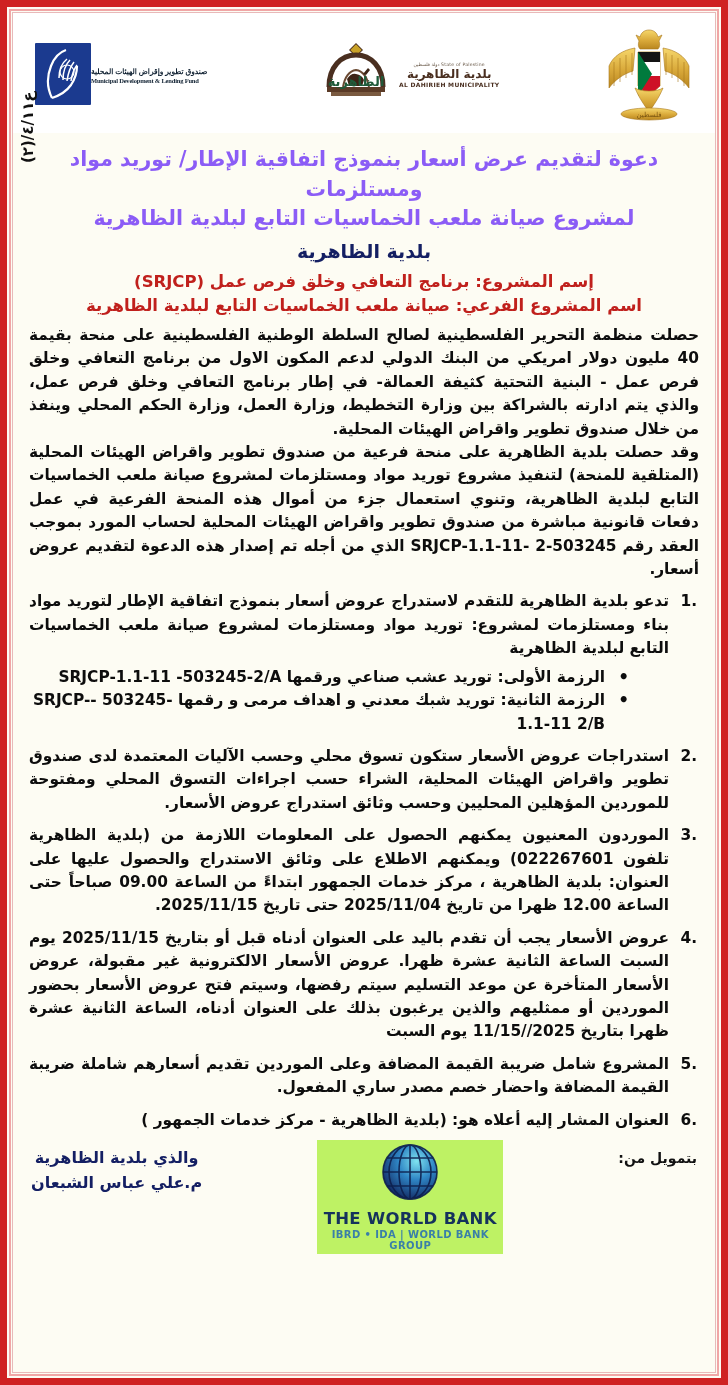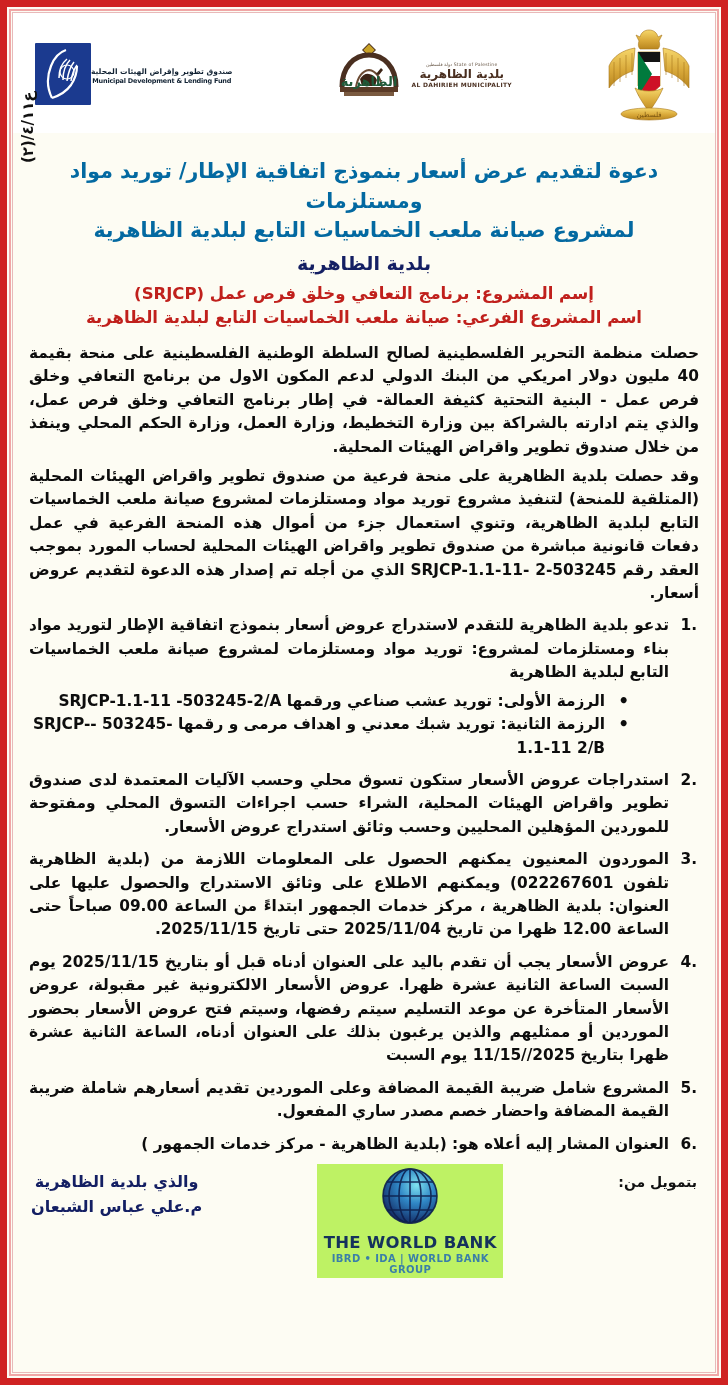--- a/index.html
+++ b/index.html
@@ -51,39 +51,39 @@
   .logo-block{display:flex;flex-direction:row;align-items:center;justify-content:flex-start;}
 
   
   .mdlf-mark{
     width:56px;height:62px;background:#1b3a8f;
     position:relative;border-radius:1px;
   }
   .mdlf-mark .hand{
     position:absolute;left:9px;top:5px;width:38px;height:52px;
   }
-  .mdlf-cap{font-size:6.5px;font-weight:bold;color:#123;line-height:1.25;text-align:center;margin-top:4px;letter-spacing:-.2px;}
+  .mdlf-cap{font-size:6.5px;font-weight:bold;color:#123;line-height:1.25;margin-top:4px;letter-spacing:-.2px;font-family:Liberation Serif, serif;}
   .mdlf-cap .ar{font-size:7.5px;direction:rtl;}
 
   
   .dhah-mark{width:86px;height:66px;position:relative;}
   .dhah-cap{text-align:center;margin-top:2px;}
   .dhah-cap .tiny{font-size:4.6px;color:#6b5b4b;letter-spacing:.2px;}
   .dhah-cap .ar{font-size:12px;font-weight:bold;color:#4a2f20;direction:rtl;letter-spacing:1px;}
   .dhah-cap .en{font-size:6px;font-weight:bold;color:#4a2f20;letter-spacing:.3px;}
 
   
   .eagle-mark{width:88px;height:96px;}
 
   
   .title-red{
-    color:#0369a1;font-weight:bold;
+    color:#8b5cf6;font-weight:bold;
     text-align:center;
     font-size:20.5px;line-height:1.45;
-    margin:24px 34px 0 34px;
+    margin:12px 34px 0 34px;
     direction:rtl;
   }
   .title-blue{
     color:#141f63;font-weight:bold;
     text-align:center;font-size:19px;
     margin:6px 0 2px 0;direction:rtl;
   }
   .proj-red{
     color:#c0201c;font-weight:bold;text-align:center;
     font-size:16.5px;line-height:1.45;direction:rtl;
@@ -105,21 +105,21 @@
   
   .body{
     direction:rtl;
     padding:6px 16px 0 16px;
     color:#0d0d0d;
     font-weight:bold;
     font-size:15.4px;
     line-height:1.52;
     text-align:justify;
   }
-  .para{margin:6px 0 0 0;text-align:justify;}
+  .para{margin:0 0 0 0;text-align:justify;}
 
   ol.items{
     list-style:none;
     margin:4px 0 0 0;padding:0;
     counter-reset:it;
   }
   ol.items>li{
     position:relative;
     counter-increment:it;
     padding-right:30px;

